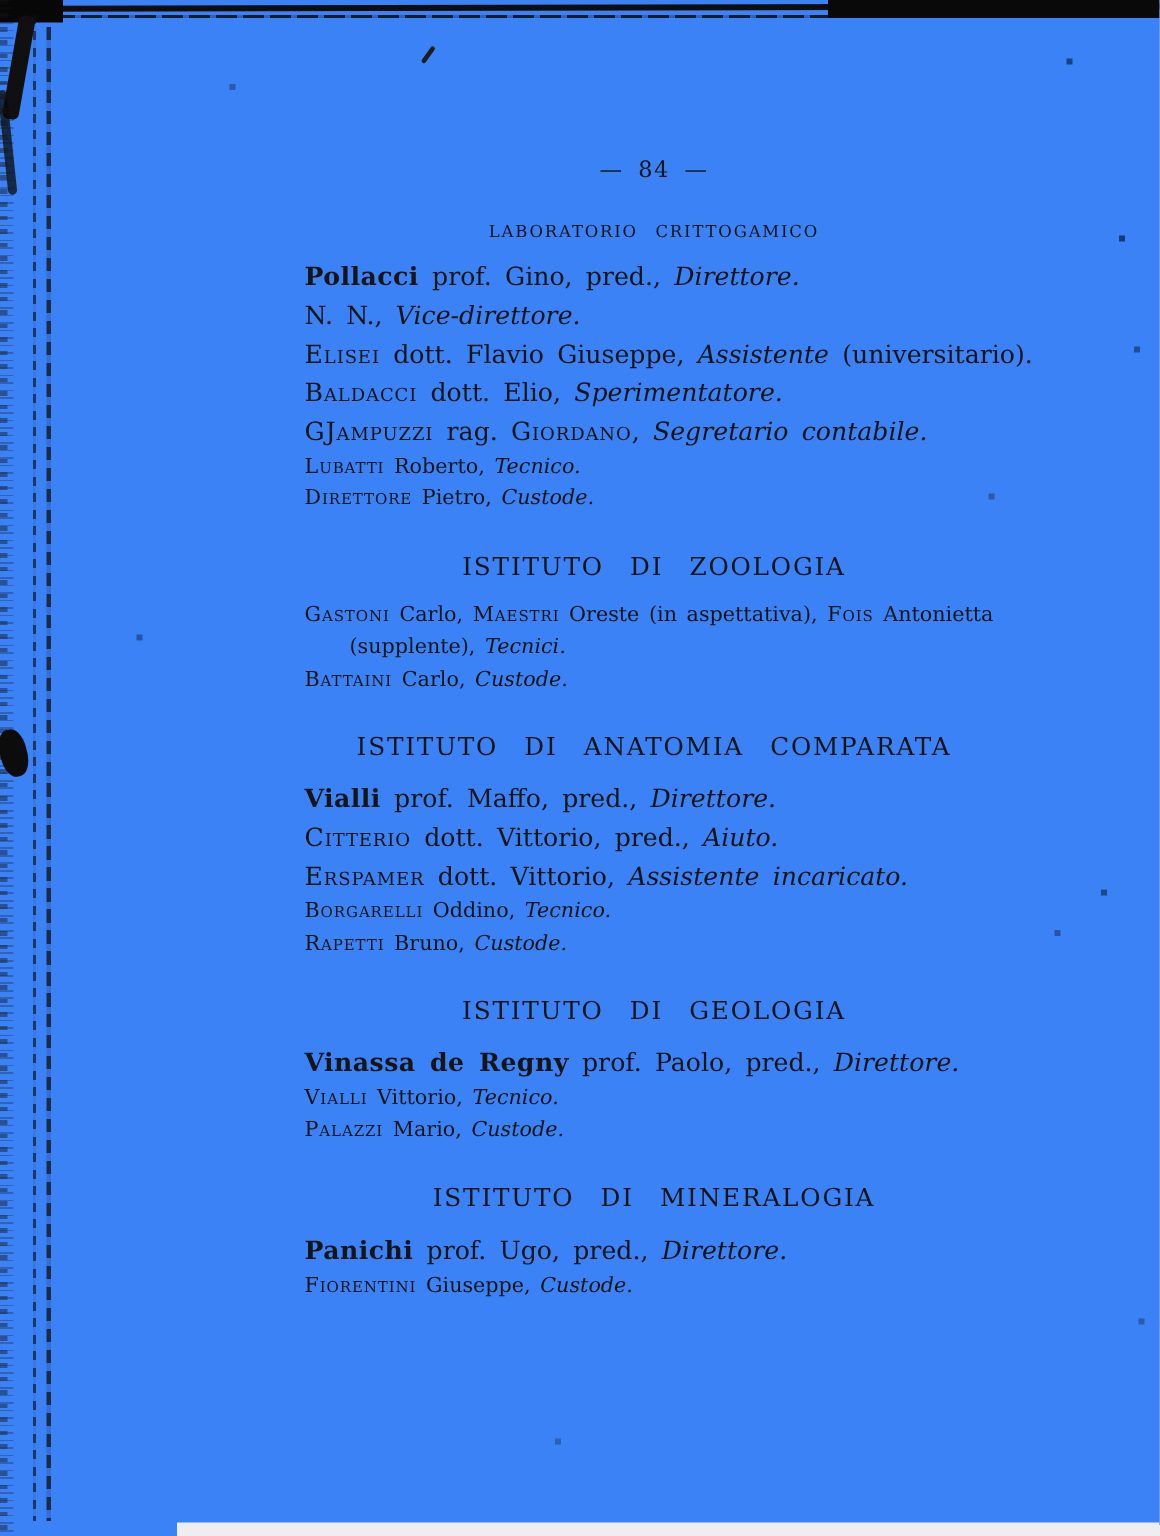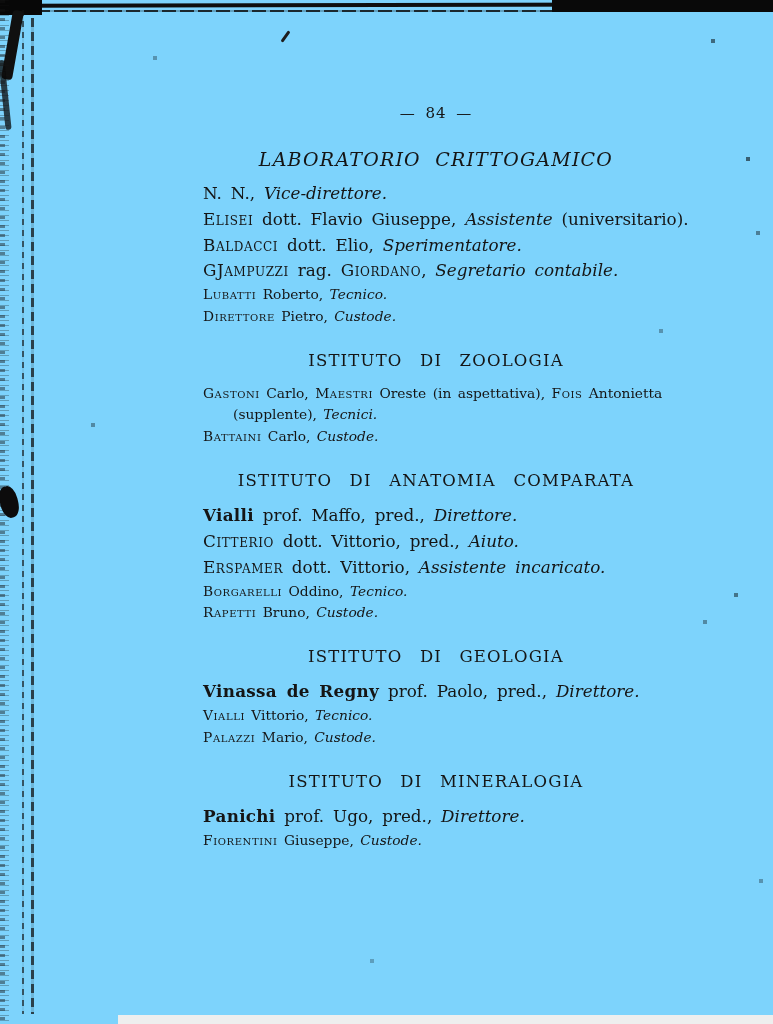--- a/index.html
+++ b/index.html
@@ -5,21 +5,21 @@
   html,body{margin:0;padding:0;}
   body{
     width:773px;height:1024px;
     background:#e9e9e9;
     font-family:"DejaVu Serif","Liberation Serif",serif;
     overflow:hidden;
   }
   .page{
     position:relative;
     width:773px;height:1024px;
-    background:#7dd3fc;
+    background:#3b82f6;
     color:#151515;
     overflow:hidden;
   }
   
   .art{position:absolute;pointer-events:none;}
   .edge-top-band{left:26px;top:3px;width:747px;height:4px;background:#0e0e0e;transform:rotate(-0.12deg);}
   .edge-top-line2{left:36px;top:10px;width:612px;height:2px;
     background:repeating-linear-gradient(to right,rgba(10,10,10,.85) 0 14px,rgba(10,10,10,.25) 14px 18px);}
   .edge-top-right{left:552px;top:0;width:221px;height:12px;background:#090909;}
   .edge-top-left-blob{left:0;top:0;width:42px;height:15px;background:#070707;}
@@ -63,22 +63,21 @@
   }
   .section-title{
     text-align:center;
     font-size:16.5px;
     letter-spacing:1.2px;
     word-spacing:11px;
     margin:24px 0 13px 0;
     white-space:nowrap;
   }
   .section-title.italic{
-    font-style:italic;
-    font-size:19px;
+    font-size:11px;
     word-spacing:7px;
     margin:26px 0 11px 0;
   }
   .entry{
     margin:0;
     white-space:nowrap;
   }
   .entry.normal{
     font-size:16.8px;
     line-height:25.8px;
@@ -117,20 +116,21 @@
   <div class="art blob-mid"></div>
   <div class="art tick-mark"></div>
   <div class="art specks"></div>
   <div class="art bottom-band"></div>
 
   <div class="content">
     <div class="page-number">— 84 —</div>
     <div>
         <section>
           <div class="section-title italic">LABORATORIO CRITTOGAMICO</div>
+          <p class="entry normal"><span class="seg-bold">Pollacci</span><span class="seg-plain"> prof. Gino, pred., </span><span class="seg-italic">Direttore.</span></p>
           <p class="entry normal"><span class="seg-plain">N. N., </span><span class="seg-italic">Vice-direttore.</span></p>
           <p class="entry normal"><span class="seg-sc">Elisei</span><span class="seg-plain"> dott. Flavio Giuseppe, </span><span class="seg-italic">Assistente</span><span class="seg-plain"> (universitario).</span></p>
           <p class="entry normal"><span class="seg-sc">Baldacci</span><span class="seg-plain"> dott. Elio, </span><span class="seg-italic">Sperimentatore.</span></p>
           <p class="entry normal"><span class="seg-sc">GJampuzzi</span><span class="seg-plain"> rag. </span><span class="seg-sc">Giordano</span><span class="seg-plain">, </span><span class="seg-italic">Segretario contabile.</span></p>
           <p class="entry small"><span class="seg-sc">Lubatti</span><span class="seg-plain"> Roberto, </span><span class="seg-italic">Tecnico.</span></p>
           <p class="entry small"><span class="seg-sc">Direttore</span><span class="seg-plain"> Pietro, </span><span class="seg-italic">Custode.</span></p>
         </section>
         <section>
           <div class="section-title caps">ISTITUTO DI ZOOLOGIA</div>
           <p class="entry small hang"><span class="seg-sc">Gastoni</span><span class="seg-plain"> Carlo, </span><span class="seg-sc">Maestri</span><span class="seg-plain"> Oreste (in aspettativa), </span><span class="seg-sc">Fois</span><span class="seg-plain"> Antonietta</span><br><span class="seg-plain">(supplente), </span><span class="seg-italic">Tecnici.</span></p>

